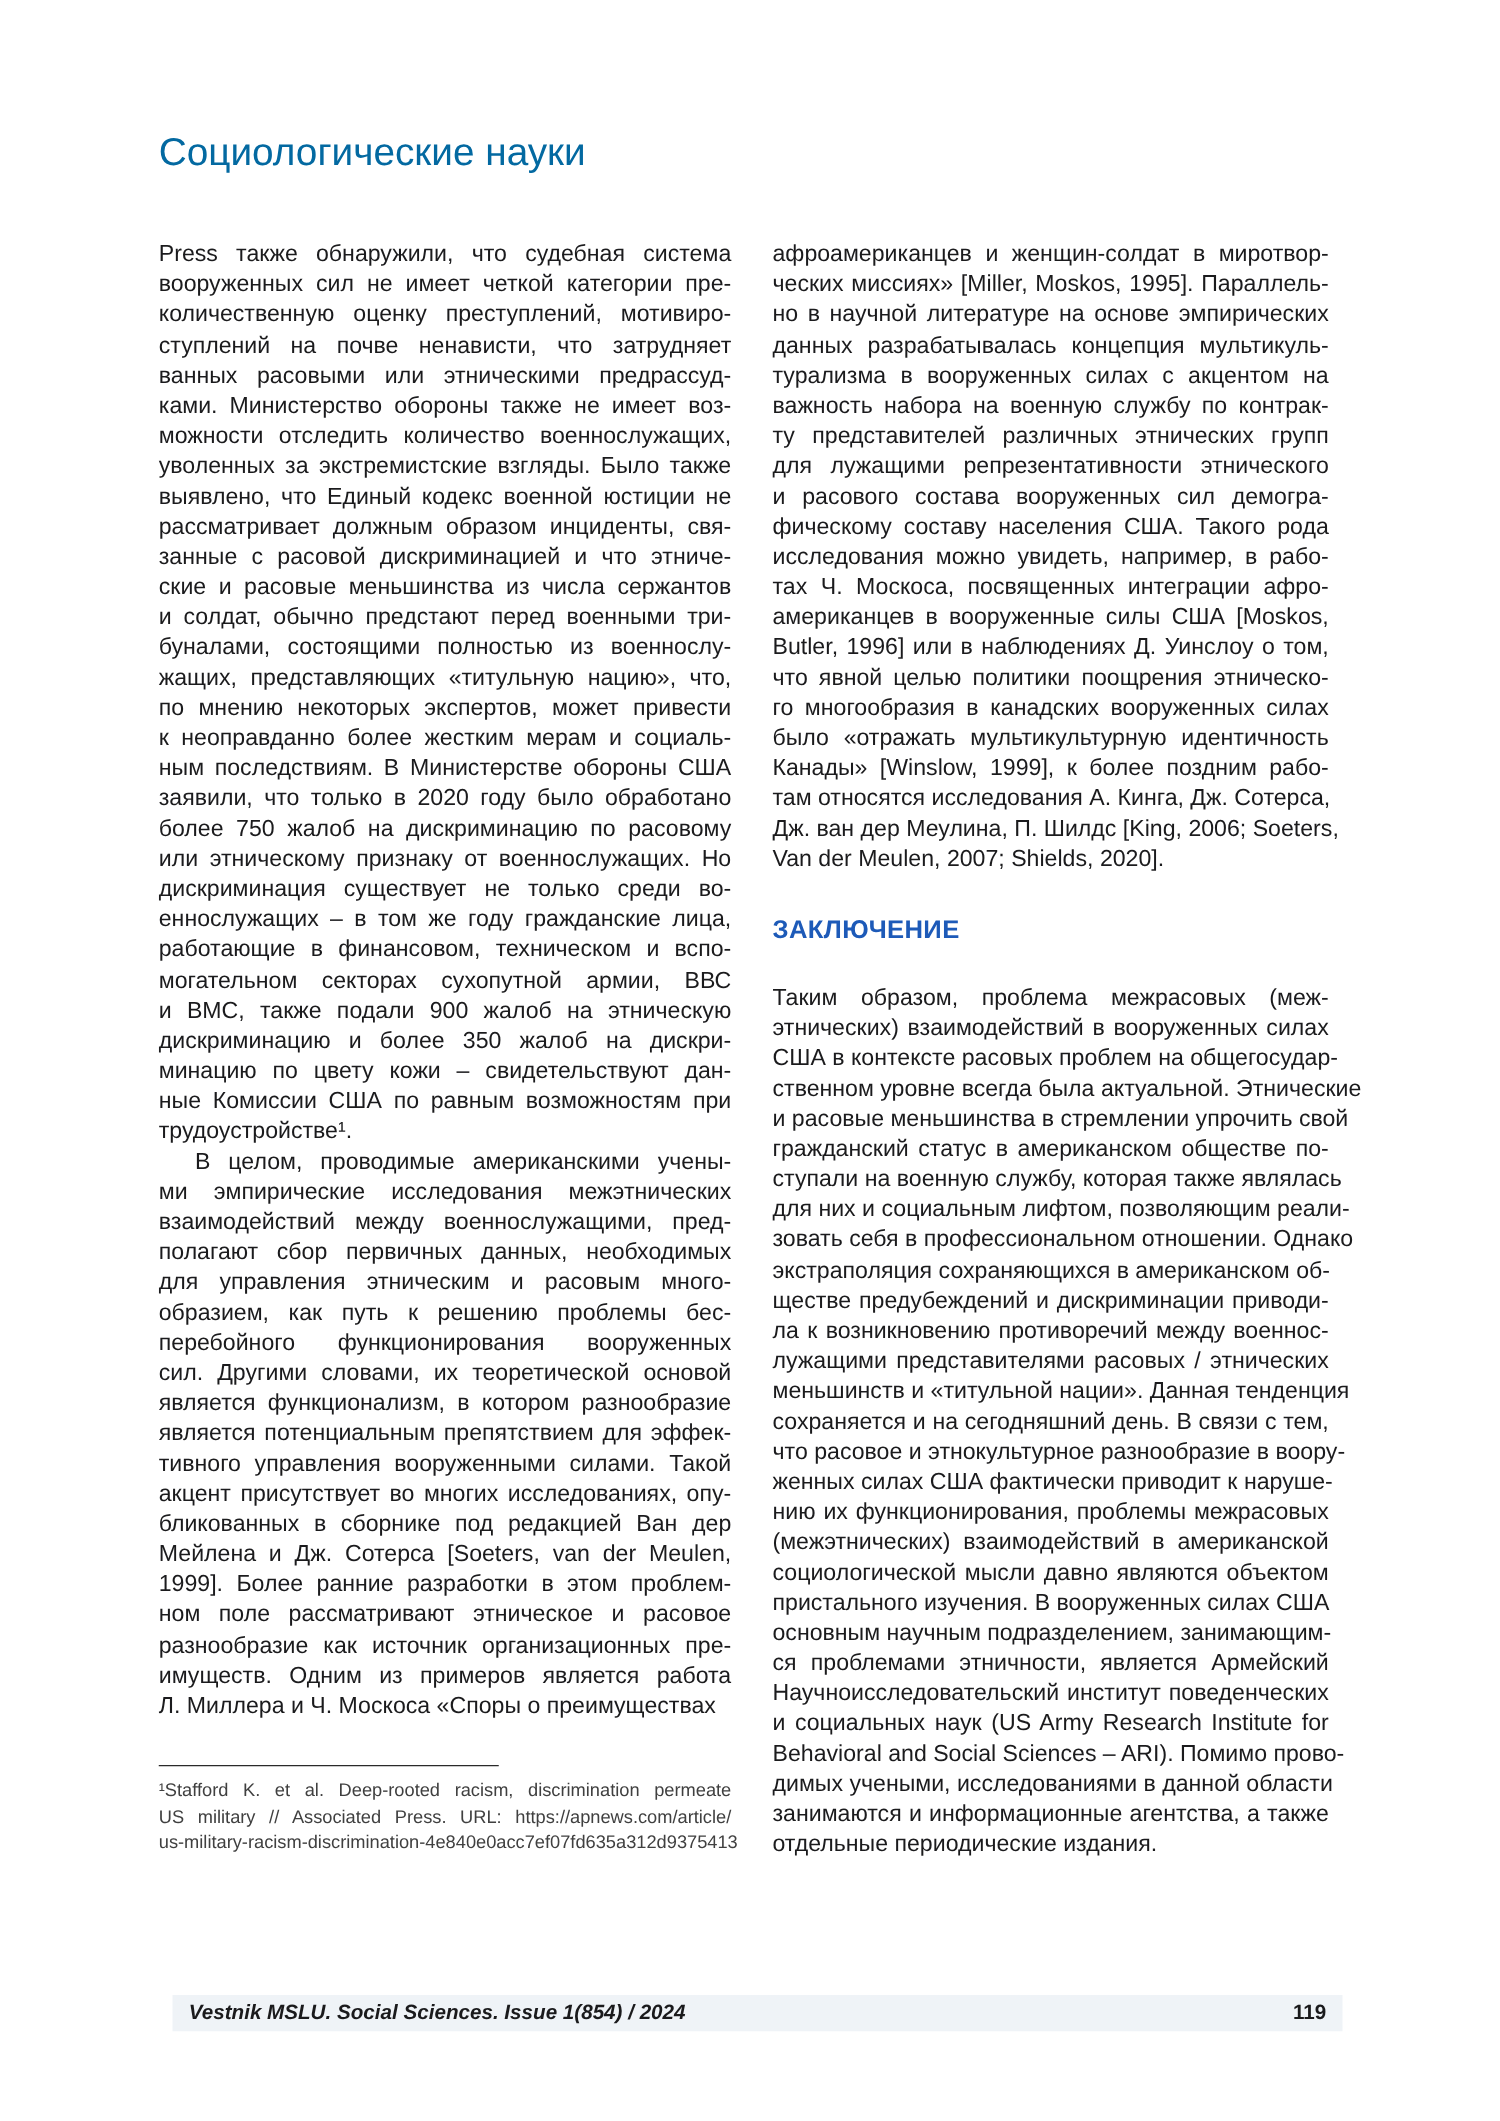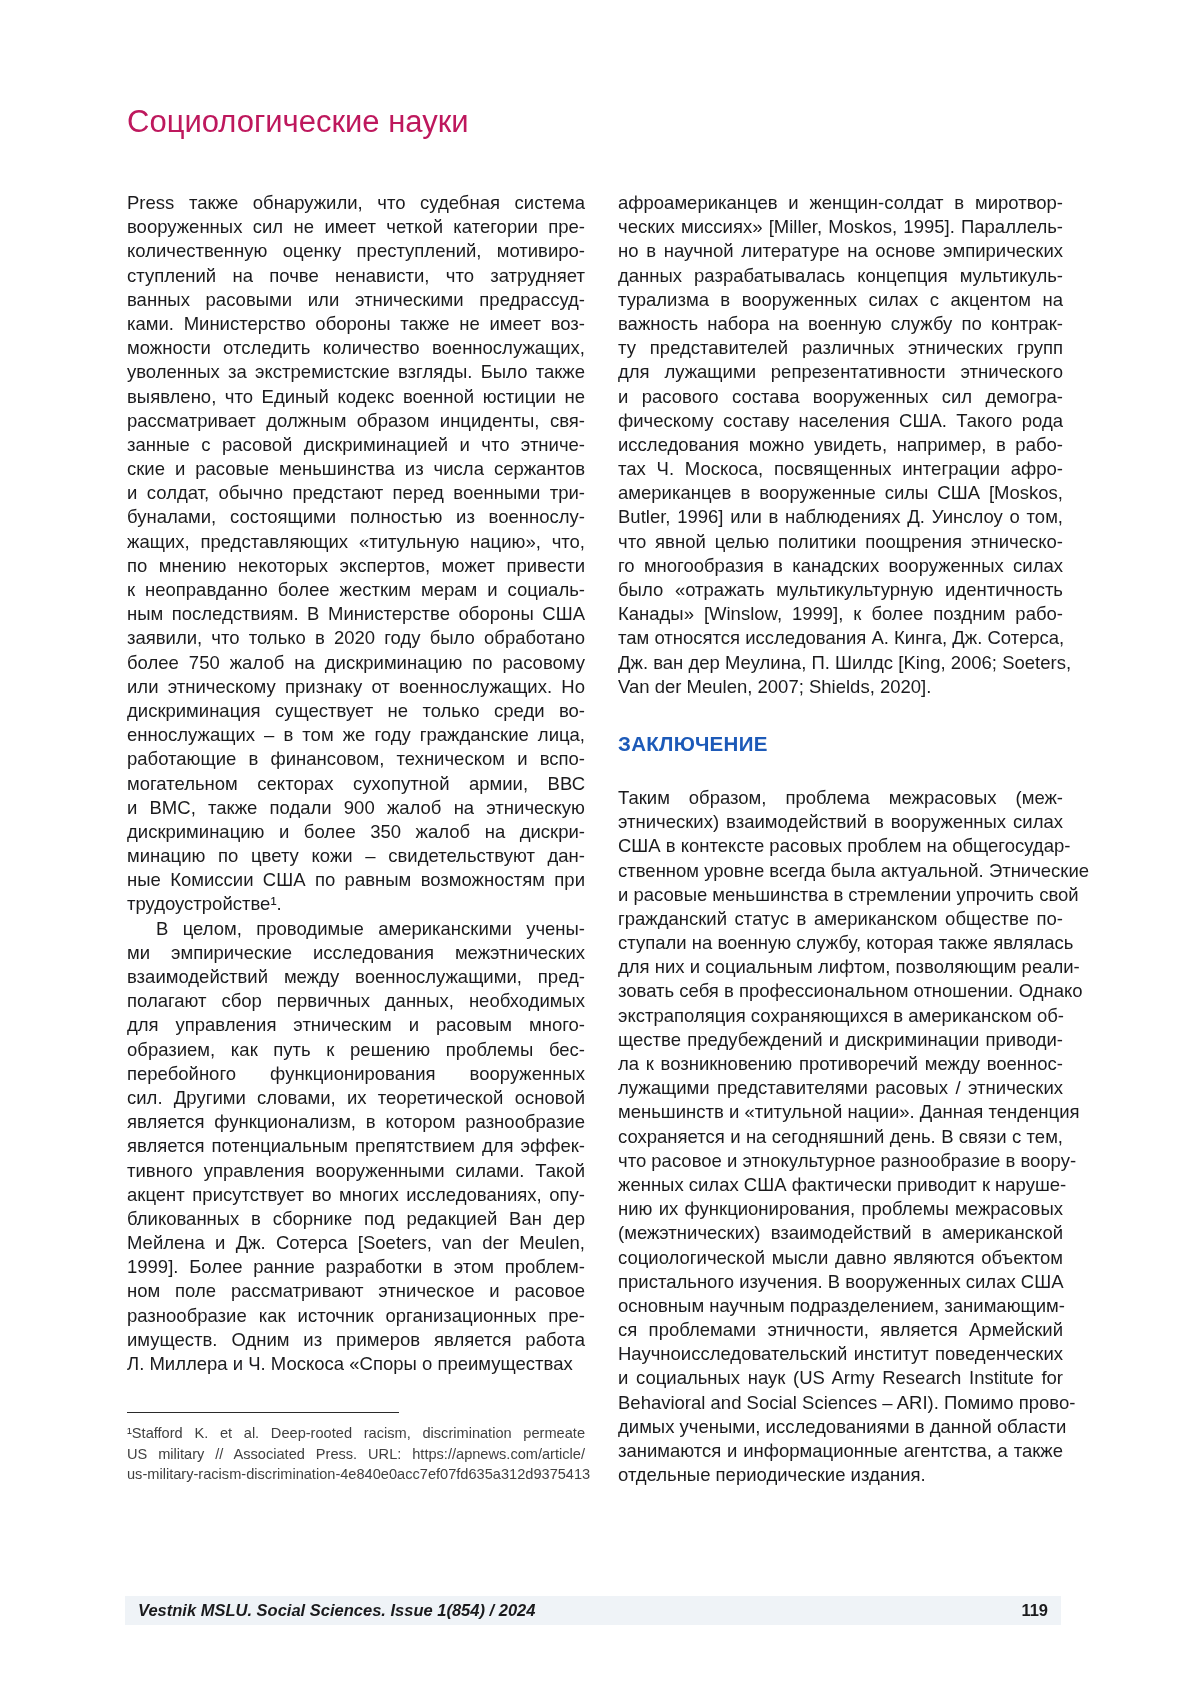--- a/index.html
+++ b/index.html
@@ -3,21 +3,21 @@
 <meta charset="utf-8">
 <style>
   html,body{margin:0;padding:0;}
   body{
     width:1200px;height:1697px;position:relative;background:#ffffff;
     font-family:"Liberation Sans",sans-serif;color:#1b1b1d;
     -webkit-font-smoothing:antialiased;
   }
   .page-title{
     position:absolute;left:127px;top:82px;
-    font-size:31px;line-height:38px;color:#be185d;font-weight:normal;
+    font-size:31px;line-height:38px;color:#0369a1;font-weight:normal;
   }
   .columns{
     position:absolute;left:127px;top:191px;width:936px;
     display:flex;gap:33px;
   }
   .col-left{width:458px;flex:0 0 458px;}
   .col-right{width:445px;flex:0 0 445px;}
   .para{margin:0;padding:0;}
   .jline{
     font-size:18.5px;line-height:24.2px;height:24.2px;
@@ -33,21 +33,21 @@
   .footnote{margin-top:10px;}
   .footnote .jline{
     font-size:14.6px;line-height:20.6px;height:20.6px;color:#404040;
   }
   .conclusion-heading{
     margin-top:33px;margin-bottom:30px;
     font-size:20.5px;line-height:24px;font-weight:bold;
     color:#1d5ab8;letter-spacing:0.3px;
   }
   .footer-bar{
-    position:absolute;left:125px;top:1596px;width:936px;height:29px;
+    position:absolute;left:138px;top:1596px;width:936px;height:29px;
     background:#eff3f7;box-sizing:border-box;padding:0 13px;
     display:flex;justify-content:space-between;align-items:center;
   }
   .footer-journal{font-style:italic;font-weight:bold;font-size:16.5px;color:#1a1a1c;}
   .footer-page{font-weight:bold;font-size:16.5px;color:#1a1a1c;}
 </style>
 </head>
 <body>
 
 <h1 class="page-title">Социологические науки</h1>

